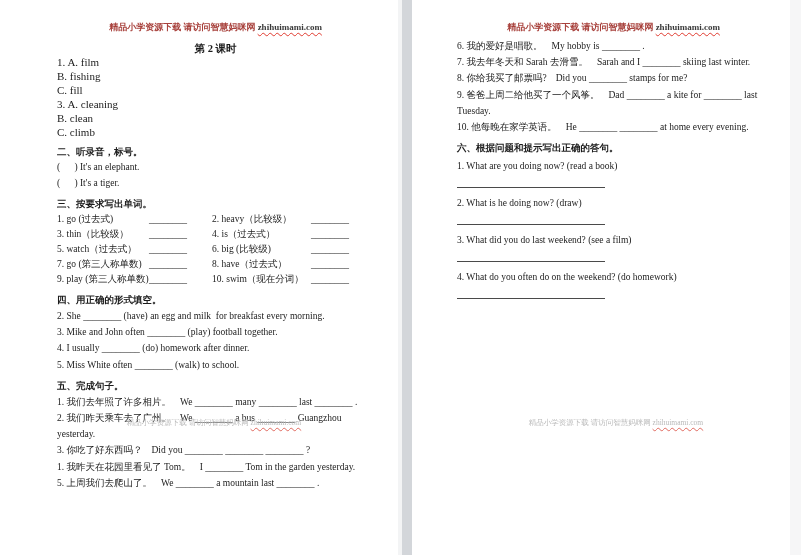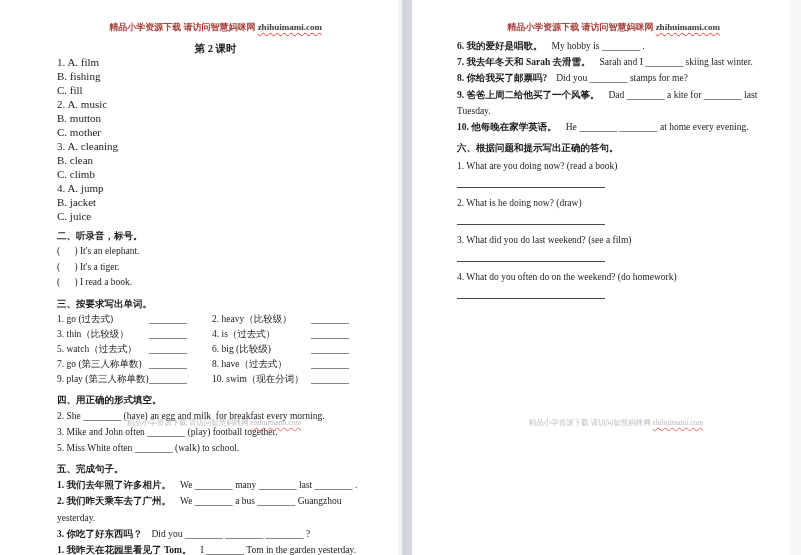--- a/index.html
+++ b/index.html
@@ -40,21 +40,21 @@
   .row1 .c1 { width: 81px; } .row1 .c2 { width: 49px; }
 
   .item2 { font-size: 9.5px; line-height: 15.5px; white-space: pre; }
 
   .row3 { display: flex; font-size: 9.5px; line-height: 15px; white-space: pre; }
   .row3 .l { width: 92px; } .row3 .lb { width: 63px; } .row3 .r { width: 99px; }
 
   .item4 { font-size: 9.5px; line-height: 16.2px; white-space: pre-wrap; }
 
   .item5 { font-size: 9.5px; line-height: 16.2px; white-space: nowrap; }
-  .item5 .zh { font-weight: bold; }
+  .item5 .zh { font-weight: normal; }
   .item5 .en { margin-left: 9px; white-space: pre-wrap; }
 
   .qa-q { font-size: 9.5px; line-height: 16px; margin-top: 2px; white-space: pre-wrap; }
   .answer-line { width: 148px; height: 14px; border-bottom: 1px solid #4a4a4a; margin-bottom: 7px; }
 
   .doc-footer {
     position: absolute; bottom: 22px; left: 30px; right: 0;
     text-align: center; font-size: 7.5px; line-height: 9px;
     color: #b9b9b9; white-space: nowrap;
   }
@@ -68,33 +68,26 @@
   <div class="doc-header">
     <span>精品小学资源下载 请访问智慧妈咪网 </span><span class="link squiggle">zhihuimami.com</span>
   </div>
 
   <div class="subtitle">第 2 课时</div>
 
   <div class="row1">
     <span class="c1">1. A. film</span><span class="c2">B. fishing</span><span>C. fill</span>
   </div>
   <div class="row1">
-    <span class="c1">2. A. music</span><span class="c2">B. mutton</span><span>C. mother</span>
-  </div>
-  <div class="row1">
     <span class="c1">3. A. cleaning</span><span class="c2">B. clean</span><span>C. climb</span>
-  </div>
-  <div class="row1">
-    <span class="c1">4. A. jump</span><span class="c2">B. jacket</span><span>C. juice</span>
   </div>
 
   <div class="sec-heading">二、听录音，标号。</div>
   <div class="item2">(      ) It's an elephant.</div>
   <div class="item2">(      ) It's a tiger.</div>
-  <div class="item2">(      ) I read a book.</div>
 
   <div class="sec-heading">三、按要求写出单词。</div>
   <div class="row3">
     <span class="l">1. go (过去式)</span><span class="lb">________</span><span class="r">2. heavy（比较级）</span><span>________</span>
   </div>
   <div class="row3">
     <span class="l">3. thin（比较级）</span><span class="lb">________</span><span class="r">4. is（过去式）</span><span>________</span>
   </div>
   <div class="row3">
     <span class="l">5. watch（过去式）</span><span class="lb">________</span><span class="r">6. big (比较级)</span><span>________</span>
@@ -102,20 +95,21 @@
   <div class="row3">
     <span class="l">7. go (第三人称单数)</span><span class="lb">________</span><span class="r">8. have（过去式）</span><span>________</span>
   </div>
   <div class="row3">
     <span class="l">9. play (第三人称单数)</span><span class="lb">________</span><span class="r">10. swim（现在分词）</span><span>________</span>
   </div>
 
   <div class="sec-heading">四、用正确的形式填空。</div>
   <div class="item4">2. She ________ (have) an egg and milk  for breakfast every morning.</div>
   <div class="item4">3. Mike and John often ________ (play) football together.</div>
+  <div class="item4">4. I usually ________ (do) homework after dinner.</div>
   <div class="item4">5. Miss White often ________ (walk) to school.</div>
 
   <div class="sec-heading">五、完成句子。</div>
   <div class="item5">
     <span class="zh">1. 我们去年照了许多相片。</span><span class="en">We ________ many ________ last ________ .</span>
   </div>
   <div class="item5">
     <span class="zh">2. 我们昨天乘车去了广州。</span><span class="en">We ________ a bus ________ Guangzhou yesterday.</span>
   </div>
   <div class="item5">

